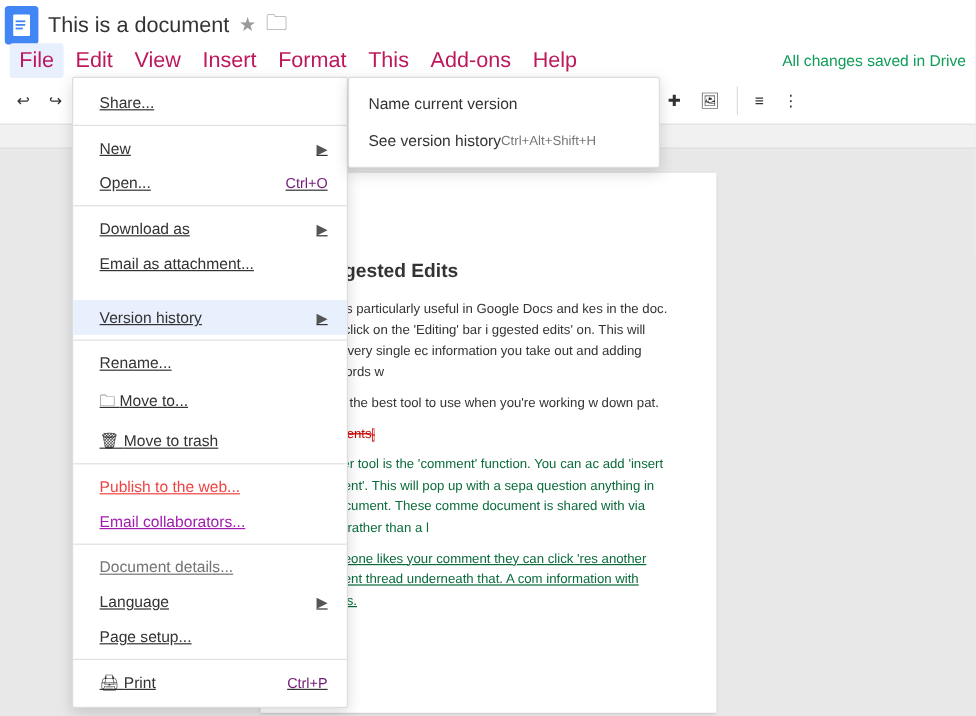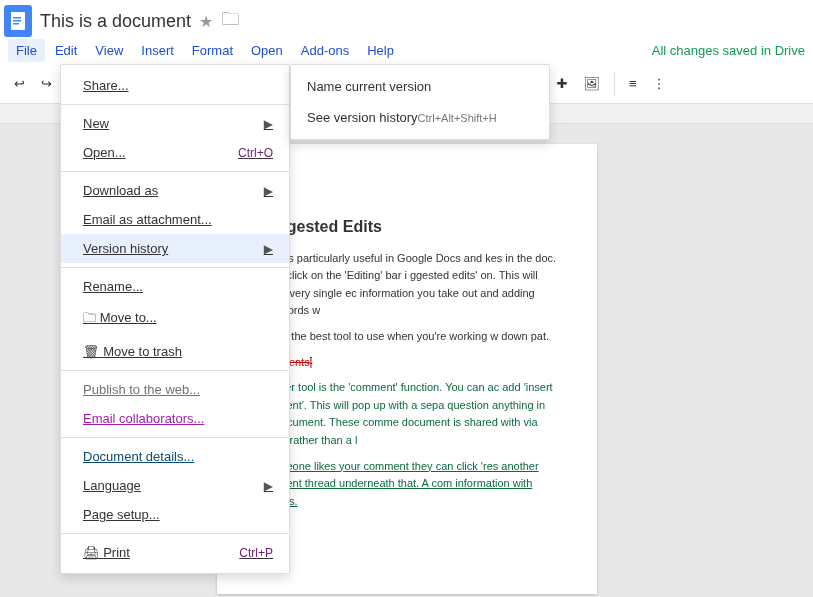--- a/index.html
+++ b/index.html
@@ -33,22 +33,22 @@
       align-items: center;
       background: #fff;
       padding: 0 8px;
       height: 28px;
       gap: 2px;
     }
     .menu-item {
       padding: 4px 8px;
       cursor: pointer;
       border-radius: 3px;
-      color: #1d4ed8;
-      font-size: 13px;
+      color: #be185d;
+      font-size: 18px;
     }
     .menu-item.active { background: #e8f0fe; }
     .autosave { margin-left: auto; color: #0f9d58; font-size: 13px; }
 
     
     .toolbar {
       display: flex;
       align-items: center;
       background: #fff;
       padding: 4px 8px;
@@ -130,21 +130,21 @@
     .menu-section-item {
       padding: 7px 16px 7px 22px;
       cursor: pointer;
       color: #333;
       display: flex;
       align-items: center;
       justify-content: space-between;
       font-size: 13px;
       text-decoration: underline;
     }
-    .menu-section-item.highlighted { background: #e8f0fe; }
+    .menu-section-item.highlighted { background: #e8f0fe; margin-top: 16px; }
     .menu-section-item .shortcut { color: #701a75; font-size: 12px; }
     .menu-section-item .arrow { color: #555; font-size: 12px; }
     .menu-divider { height: 1px; background: #e0e0e0; margin: 4px 0; }
     .menu-section-item.disabled { color: #aaa; cursor: default; }
     .menu-section-item.blue { color: #1a73e8; }
 
     
     .submenu {
       position: absolute;
       top: 64px;
@@ -186,21 +186,21 @@
     <span style="color:#888; font-size:18px;">🗀</span>
   </div>
 </div>
 
 <div class="menu-bar">
   <div class="menu-item active">File</div>
   <div class="menu-item">Edit</div>
   <div class="menu-item">View</div>
   <div class="menu-item">Insert</div>
   <div class="menu-item">Format</div>
-  <div class="menu-item">Open</div>
+  <div class="menu-item">This</div>
   <div class="menu-item">Add-ons</div>
   <div class="menu-item">Help</div>
   <div class="autosave">All changes saved in Drive</div>
 </div>
 
 <div class="toolbar">
   <button class="toolbar-btn">↩</button>
   <button class="toolbar-btn">↪</button>
   <button class="toolbar-btn">🖨</button>
   <div class="toolbar-separator"></div>
@@ -289,28 +289,28 @@
     <span>
       <span>🗀 </span>Move to...
     </span>
   </div>
   <div class="menu-section-item">
     <span>
       <span>🗑 </span>Move to trash
     </span>
   </div>
   <div class="menu-divider"></div>
-  <div class="menu-section-item blue" style="color:#737373;">
+  <div class="menu-section-item blue" style="color:#ef4444;">
     <span>Publish to the web...</span>
   </div>
   <div class="menu-section-item disabled" style="color:#a21caf;">
     <span>Email collaborators...</span>
   </div>
   <div class="menu-divider"></div>
-  <div class="menu-section-item blue" style="color:#0c4a6e;">
+  <div class="menu-section-item blue" style="color:#737373;">
     <span>Document details...</span>
   </div>
   <div class="menu-section-item">
     <span>Language</span>
     <span class="arrow">▶</span>
   </div>
   <div class="menu-section-item">
     <span>Page setup...</span>
   </div>
   <div class="menu-divider"></div>

